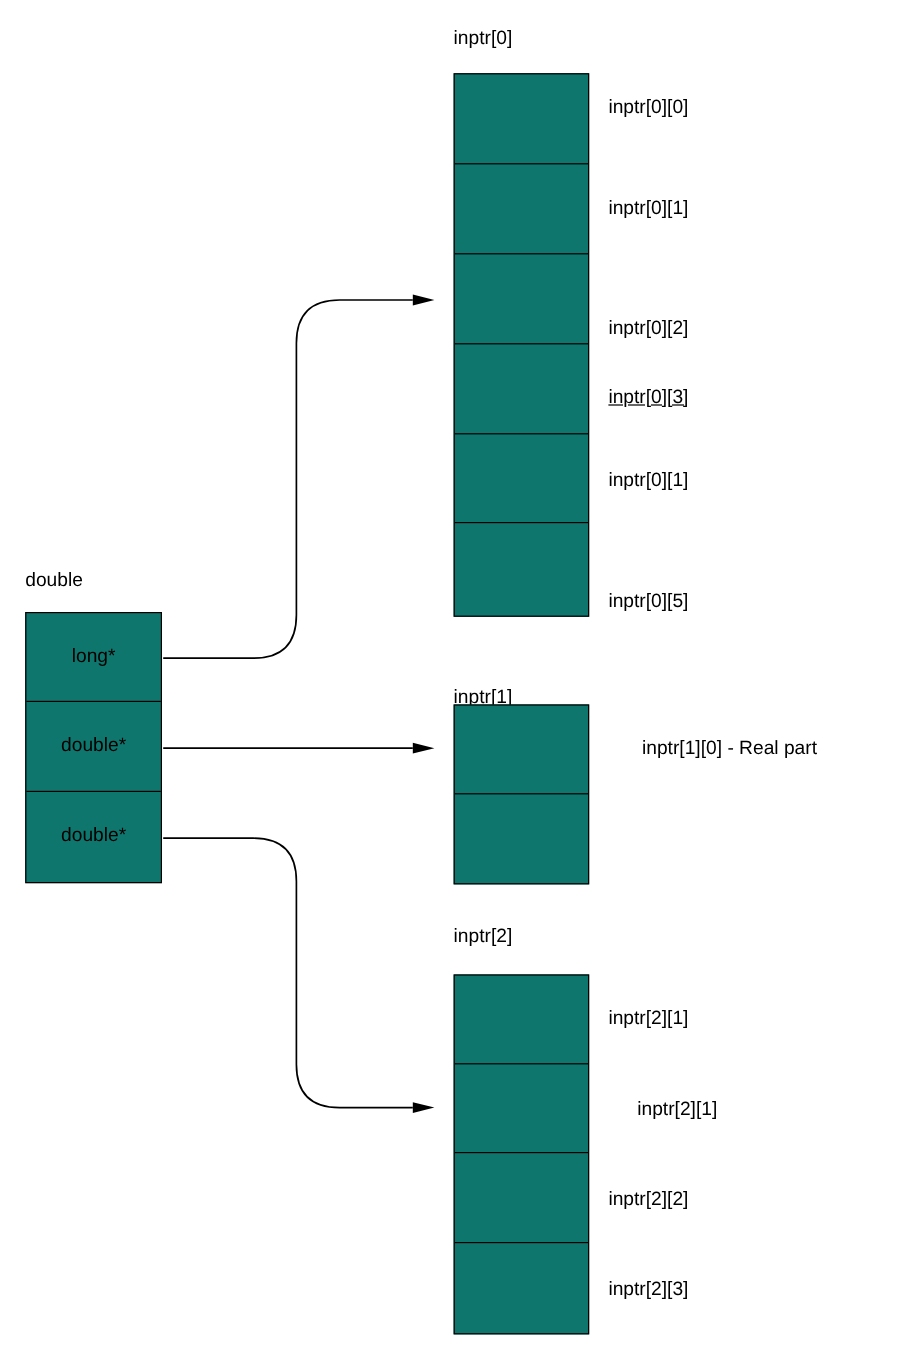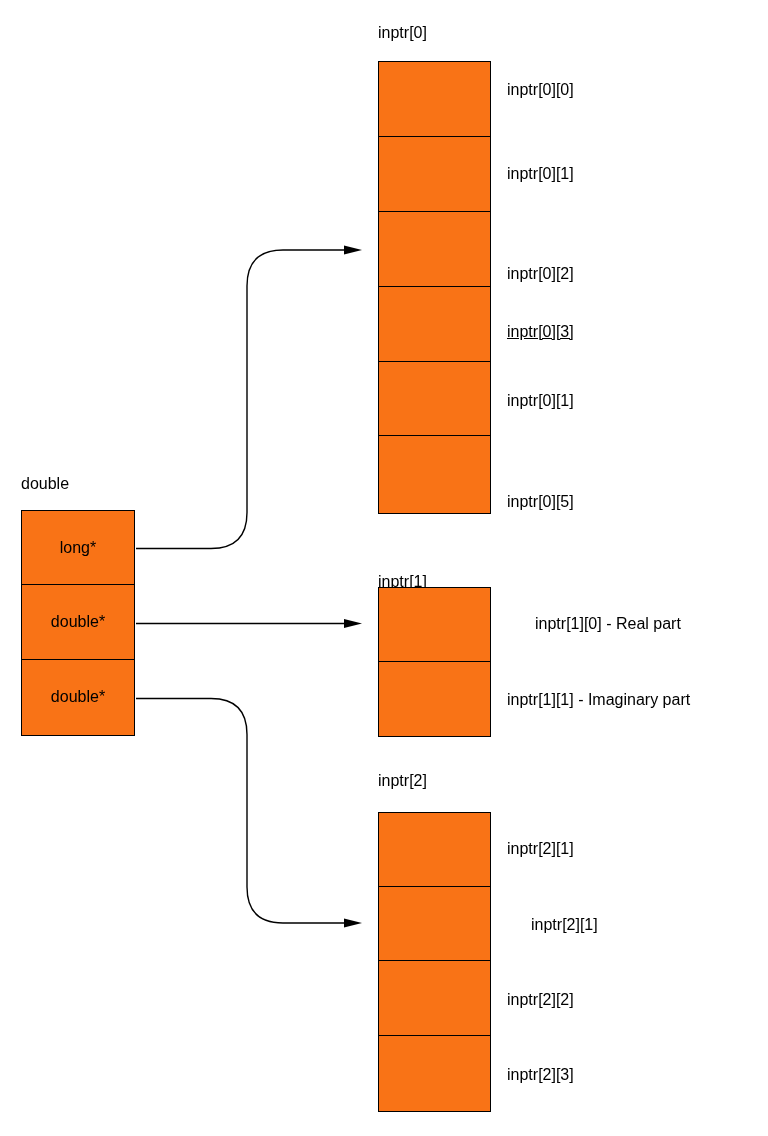--- a/index.html
+++ b/index.html
@@ -21,21 +21,21 @@
     position: absolute;
     height: 20px;
     line-height: 20px;
     text-align: left;
     white-space: nowrap;
   }
   .array-box {
     position: absolute;
     border: 1.6px solid #000000;
     box-sizing: border-box;
-    background: #f97316;
+    background: #0f766e;
   }
   .array-box .cell {
     box-sizing: border-box;
     border-bottom: 1.6px solid #000000;
     display: flex;
     align-items: center;
     justify-content: center;
   }
   .array-box .cell:last-child {
     border-bottom: none;
@@ -87,21 +87,20 @@
   <span class="cell-label" style="top:322px;text-decoration:underline;">inptr[0][3]</span>
   <span class="cell-label" style="top:391px;">inptr[0][1]</span>
   <span class="cell-label" style="top:492px;">inptr[0][5]</span>
 
   <div class="title" style="left:378px; top:572px; width:113px;">inptr[1]</div>
   <div class="array-box" style="left:378px; top:587px; width:113px; height:150px;">
     <div class="cell" style="height:73.6px;"></div>
     <div class="cell" style="height:73.6px;"></div>
   </div>
   <span class="cell-label" style="top:614px;margin-left:28px;">inptr[1][0] - Real part</span>
-  <span class="cell-label" style="top:690px;">inptr[1][1] - Imaginary part</span>
 
   <div class="title" style="left:378px; top:771px; width:113px;">inptr[2]</div>
   <div class="array-box" style="left:378px; top:812px; width:113px; height:300px;">
     <div class="cell" style="height:74.2px;"></div>
     <div class="cell" style="height:74.2px;"></div>
     <div class="cell" style="height:74.2px;"></div>
     <div class="cell" style="height:74.2px;"></div>
   </div>
   <span class="cell-label" style="top:839px;">inptr[2][1]</span>
   <span class="cell-label" style="top:915px;margin-left:24px;">inptr[2][1]</span>

